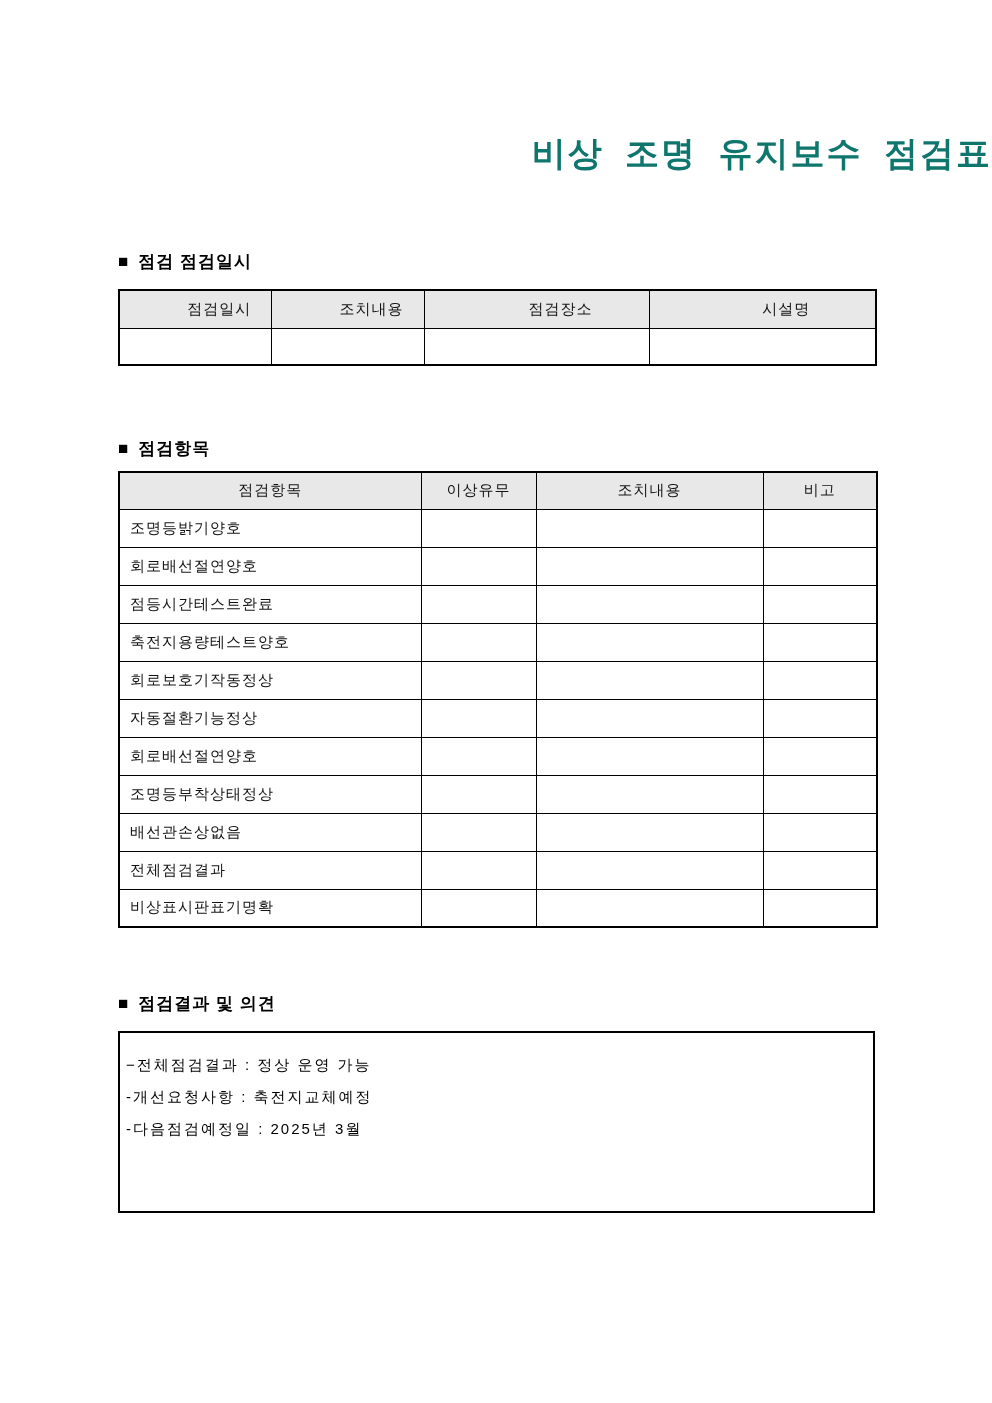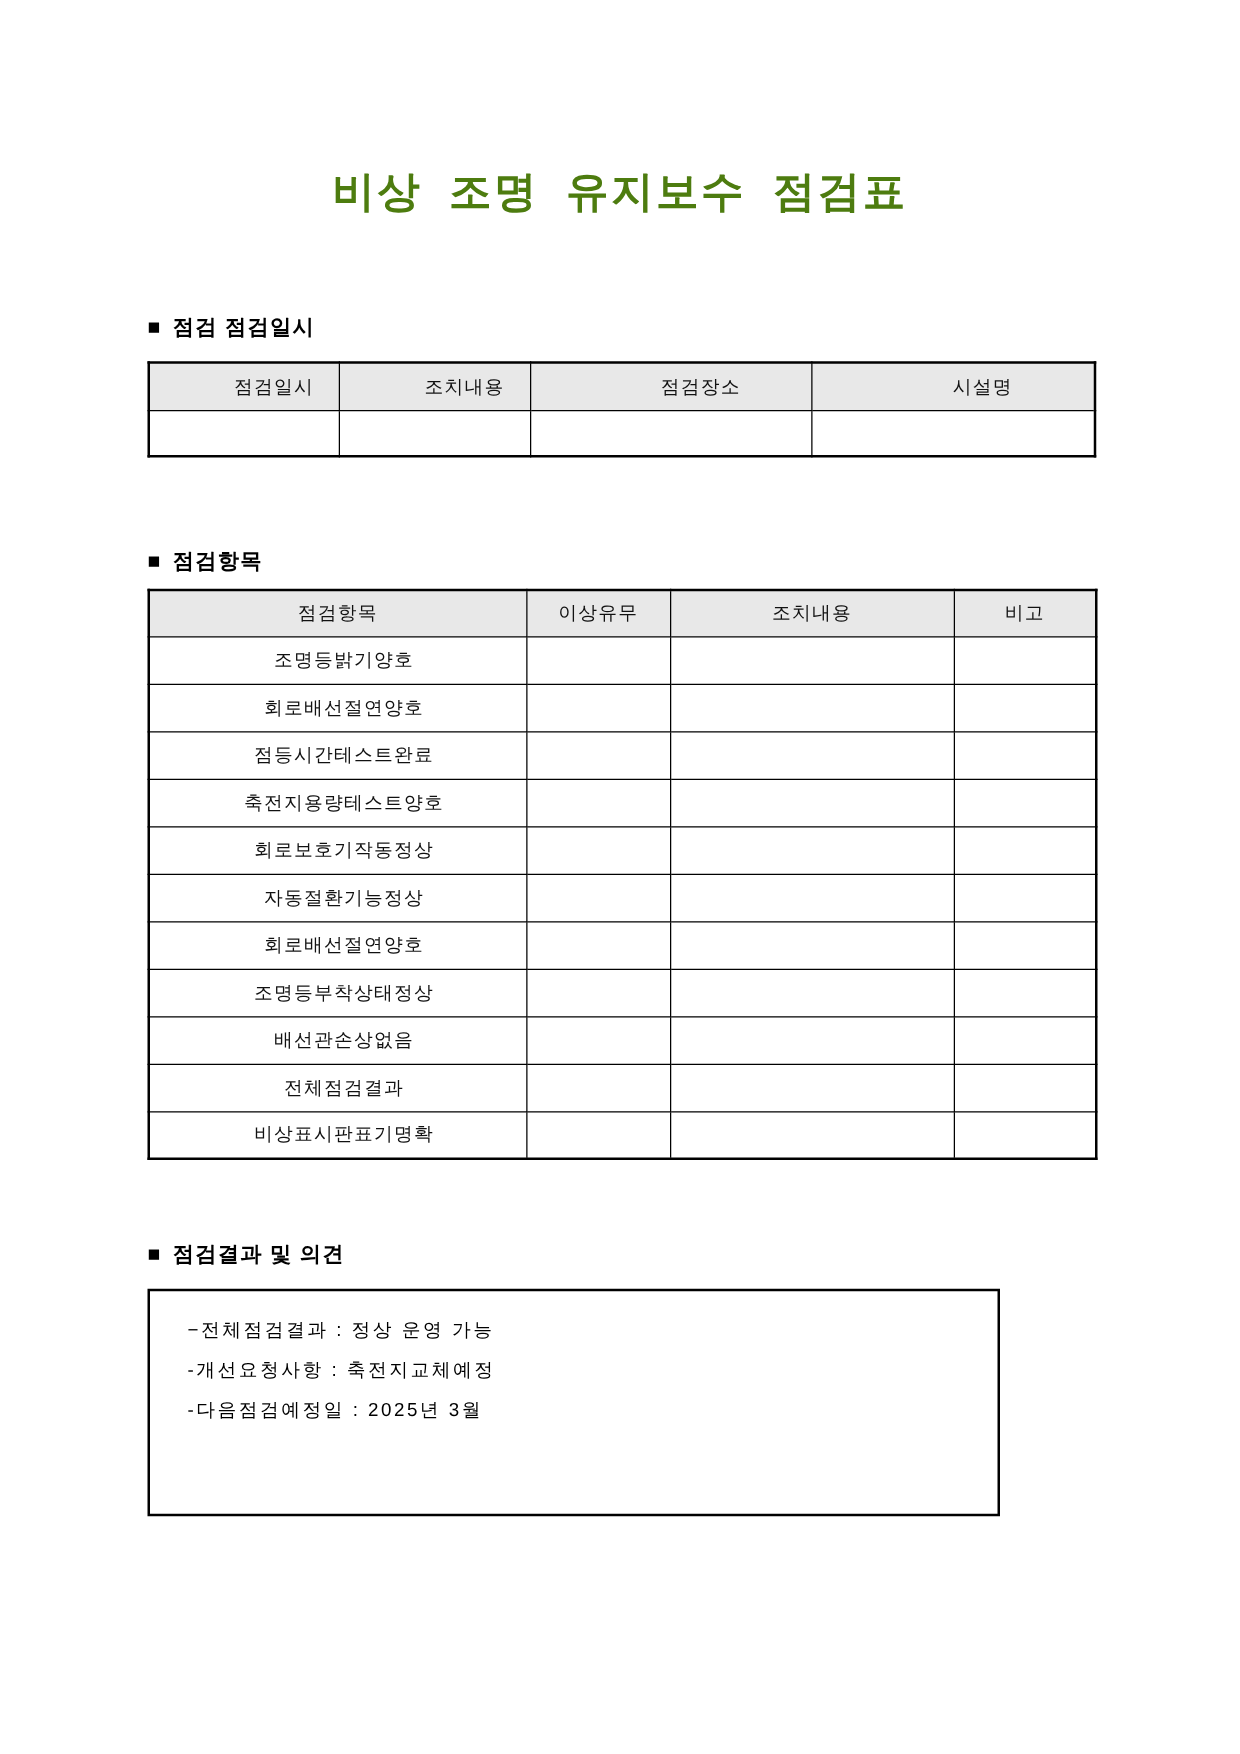--- a/index.html
+++ b/index.html
@@ -16,26 +16,26 @@
     background: #ffffff;
     font-family: "Liberation Sans", "DejaVu Sans", sans-serif;
     color: var(--text-color);
     overflow: hidden;
   }
   .doc-title {
     position: absolute;
     top: 131px;
     left: 0;
     width: 100%;
-    text-align: center;
+    text-align: right;
     font-size: 34px;
     font-weight: 700;
     letter-spacing: 2px;
     word-spacing: 10px;
-    color: #4d7c0f;
+    color: #0f766e;
   }
   .section-heading {
     position: absolute;
     left: 118px;
     font-size: 17px;
     font-weight: 700;
     letter-spacing: 1px;
     display: flex;
     align-items: center;
     color: #000;
@@ -68,32 +68,32 @@
     text-align: center;
   }
   #basic-info-table { top: 289px; width: 757px; }
   #basic-info-table th { height: 38px; padding-left: 48px; }
   #basic-info-table td { height: 37px; }
 
   #check-items-table { top: 471px; width: 758px; }
   #check-items-table th { height: 37px; }
   #check-items-table td { height: 38px; }
   #check-items-table td.item-name-cell {
-    text-align: center;
+    text-align: left;
     padding-left: 10px;
   }
 
   .comment-box {
     position: absolute;
     left: 118px;
     top: 1031px;
-    width: 682px;
+    width: 757px;
     height: 182px;
     border: 2px solid var(--border-color);
-    padding: 16px 20px 0 30px;
+    padding: 16px 20px 0 6px;
   }
   .comment-line {
     font-size: 15px;
     line-height: 32px;
     letter-spacing: 2px;
     white-space: pre;
     color: #000;
   }
 </style>
 </head>

